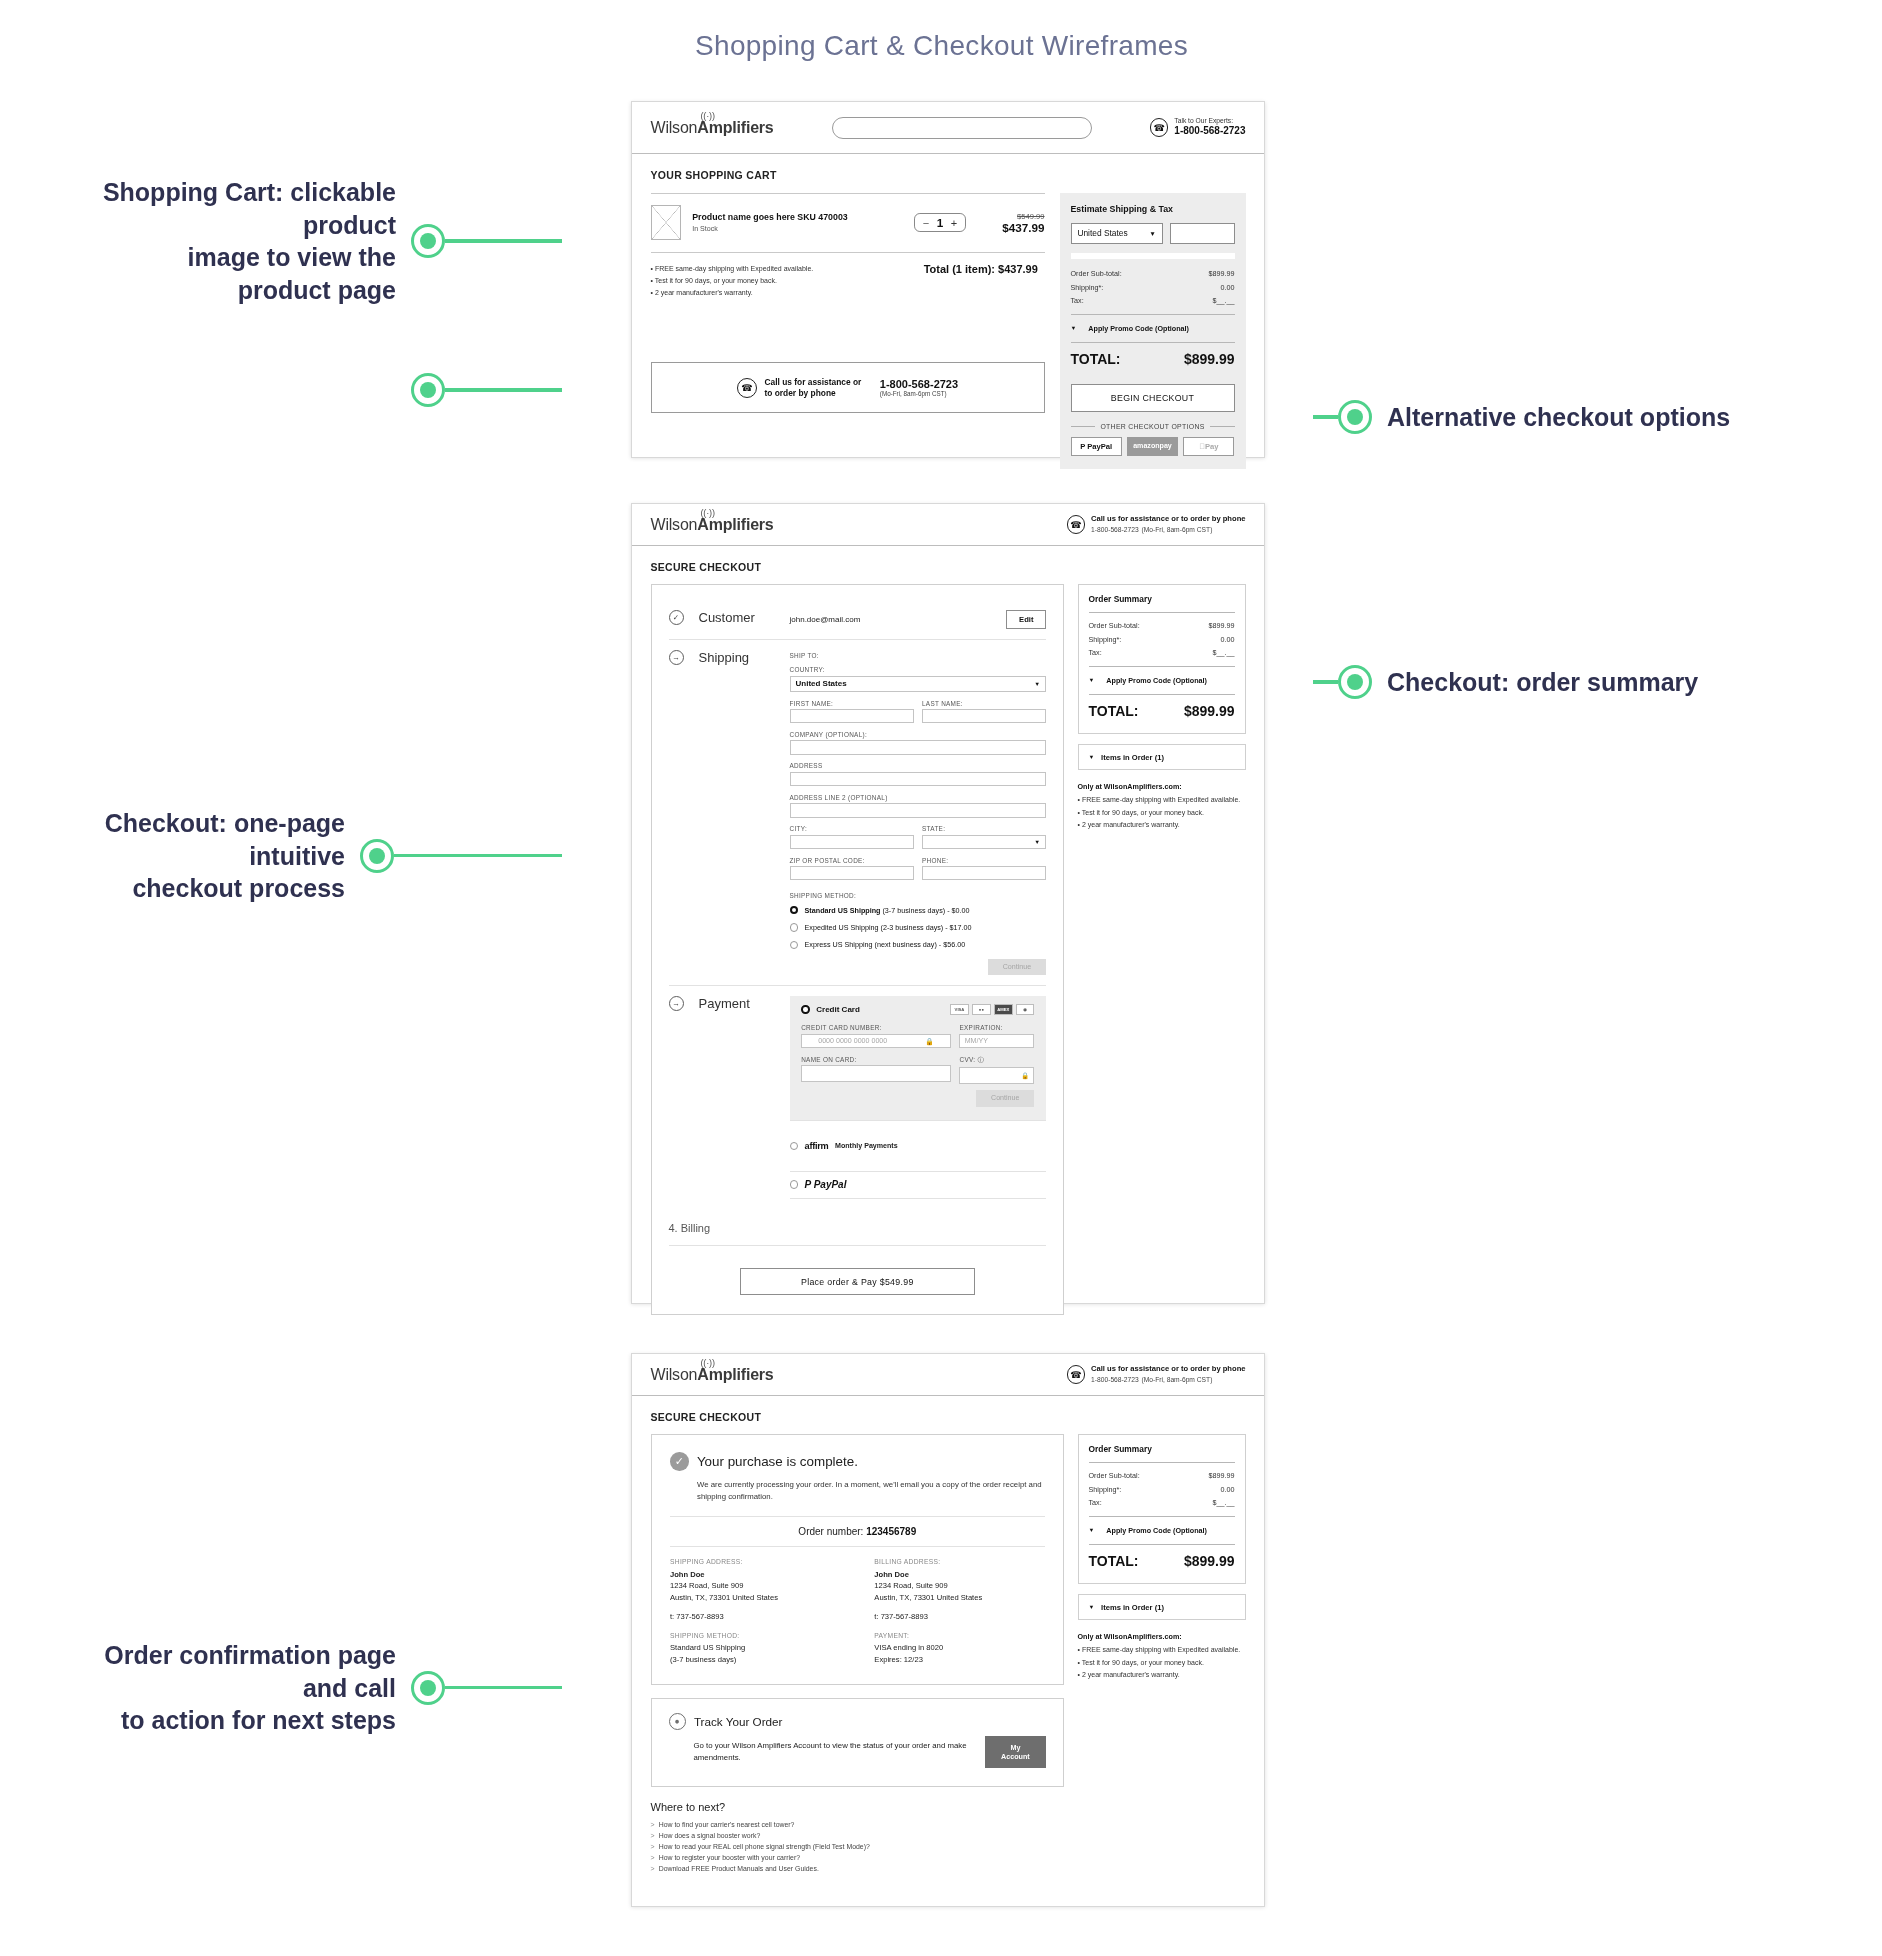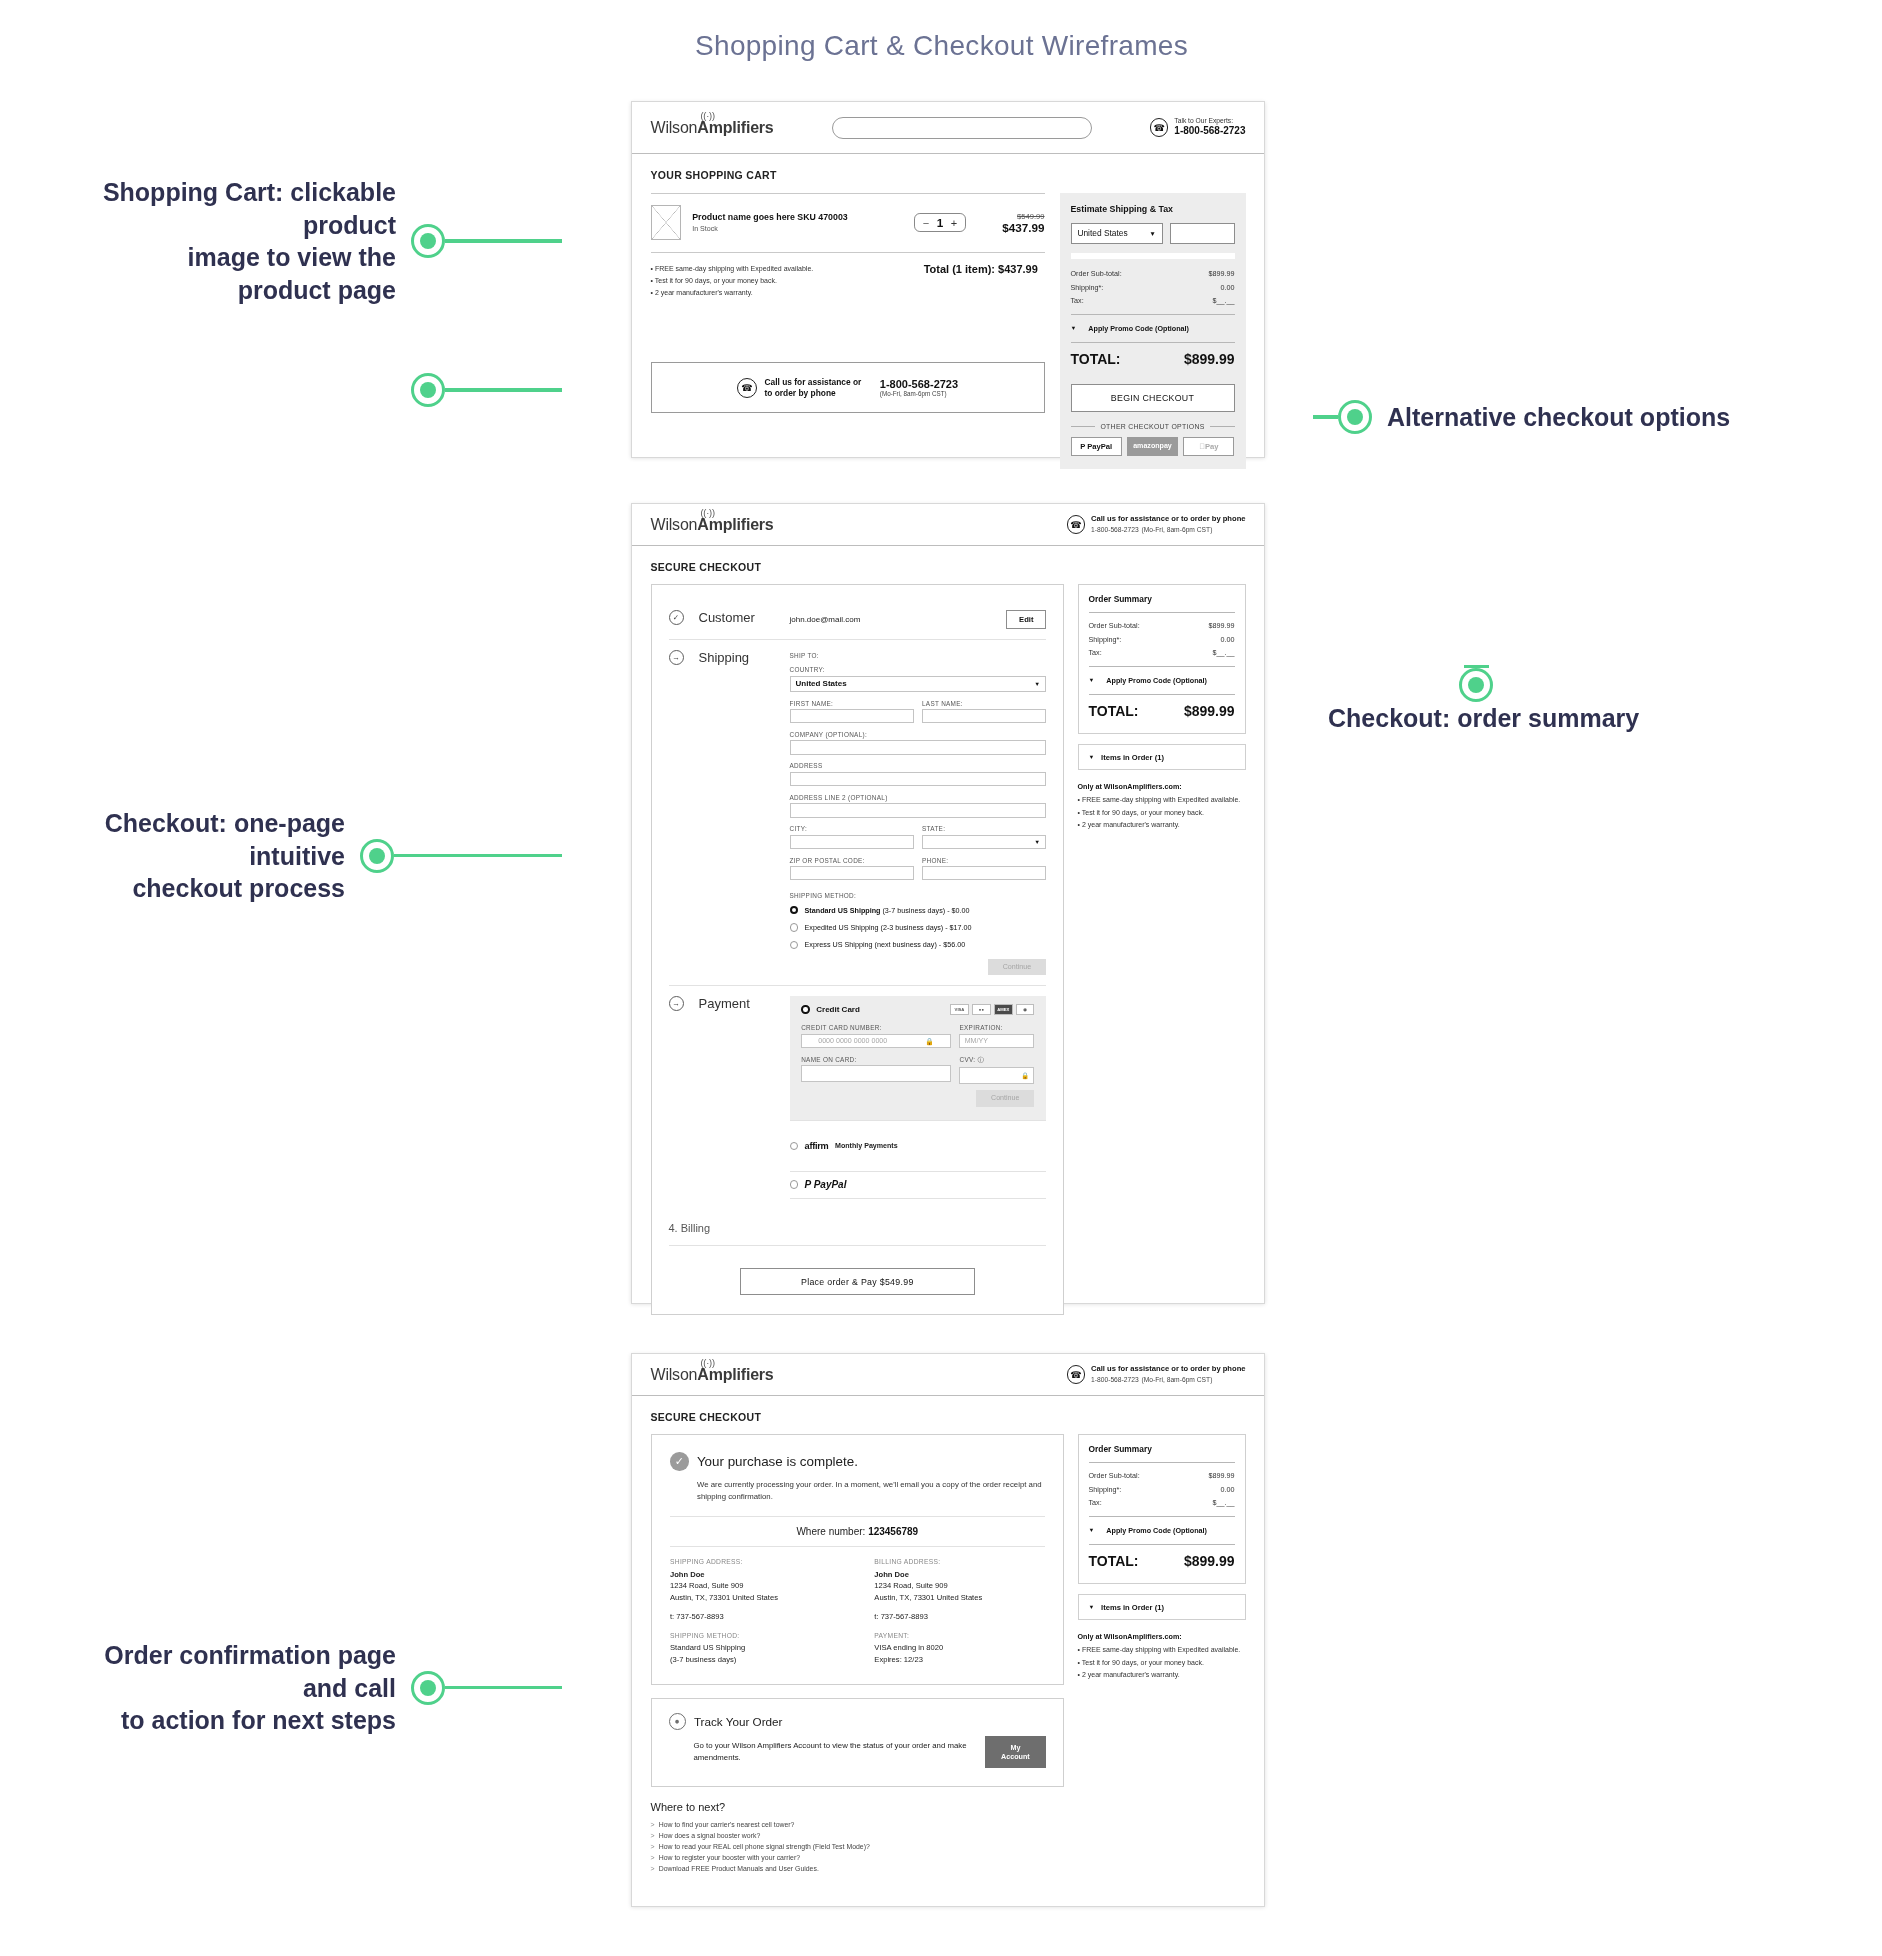--- a/index.html
+++ b/index.html
@@ -226,21 +226,21 @@
 
   <div class="callout left" style="left:92px; top:807px; width:470px; justify-content:flex-end;">
     <div class="ctext">Checkout: one-page intuitive
 checkout process</div>
     <div class="dot" style="margin-left:15px;">
         <i></i>
       </div>
     <div class="leader" style="width:168px;"></div>
   </div>
 
-  <div class="callout right" style="left:1313px; top:665px;flex-direction:column;">
+  <div class="callout right" style="left:1313px; top:665px;">
     <div class="leader" style="width:25px;"></div>
     <div class="dot">
         <i></i>
       </div>
     <div class="ctext" style="margin-left:15px;">Checkout: order summary</div>
   </div>
 
   <div class="callout left" style="left:92px; top:1639px; width:470px; justify-content:flex-end;">
     <div class="ctext">Order confirmation page and call
 to action for next steps</div>
@@ -619,21 +619,21 @@
         <div style="flex:1 1 auto;">
           <div class="co-main" style="padding:17px 18.5px 18.5px;">
             <div class="cf-head">
               <div class="cf-check">✓</div>
               <div class="cf-title">Your purchase is complete.</div>
             </div>
             <div class="cf-para" style="margin:8.4px 0 0 27px; max-width:361px;">We are currently processing your order. In a moment, we'll email you a copy of the order receipt and shipping confirmation.</div>
 
             <div class="hr-lite" style="margin-top:11.7px;"></div>
             <div class="order-num">
-              <span>Where number:</span>
+              <span>Order number:</span>
               <b>123456789</b>
             </div>
             <div class="hr-lite"></div>
 
             <div style="display:flex; gap:34px; margin-top:11.7px;">
               <div style="flex:1 1 0;">
                 <div class="addr-lab">SHIPPING ADDRESS:</div>
                 <div class="addr-txt" style="margin-top:3.4px;">
                   <b>John Doe</b><br>
                   <span>1234 Road, Suite 909</span><br>

